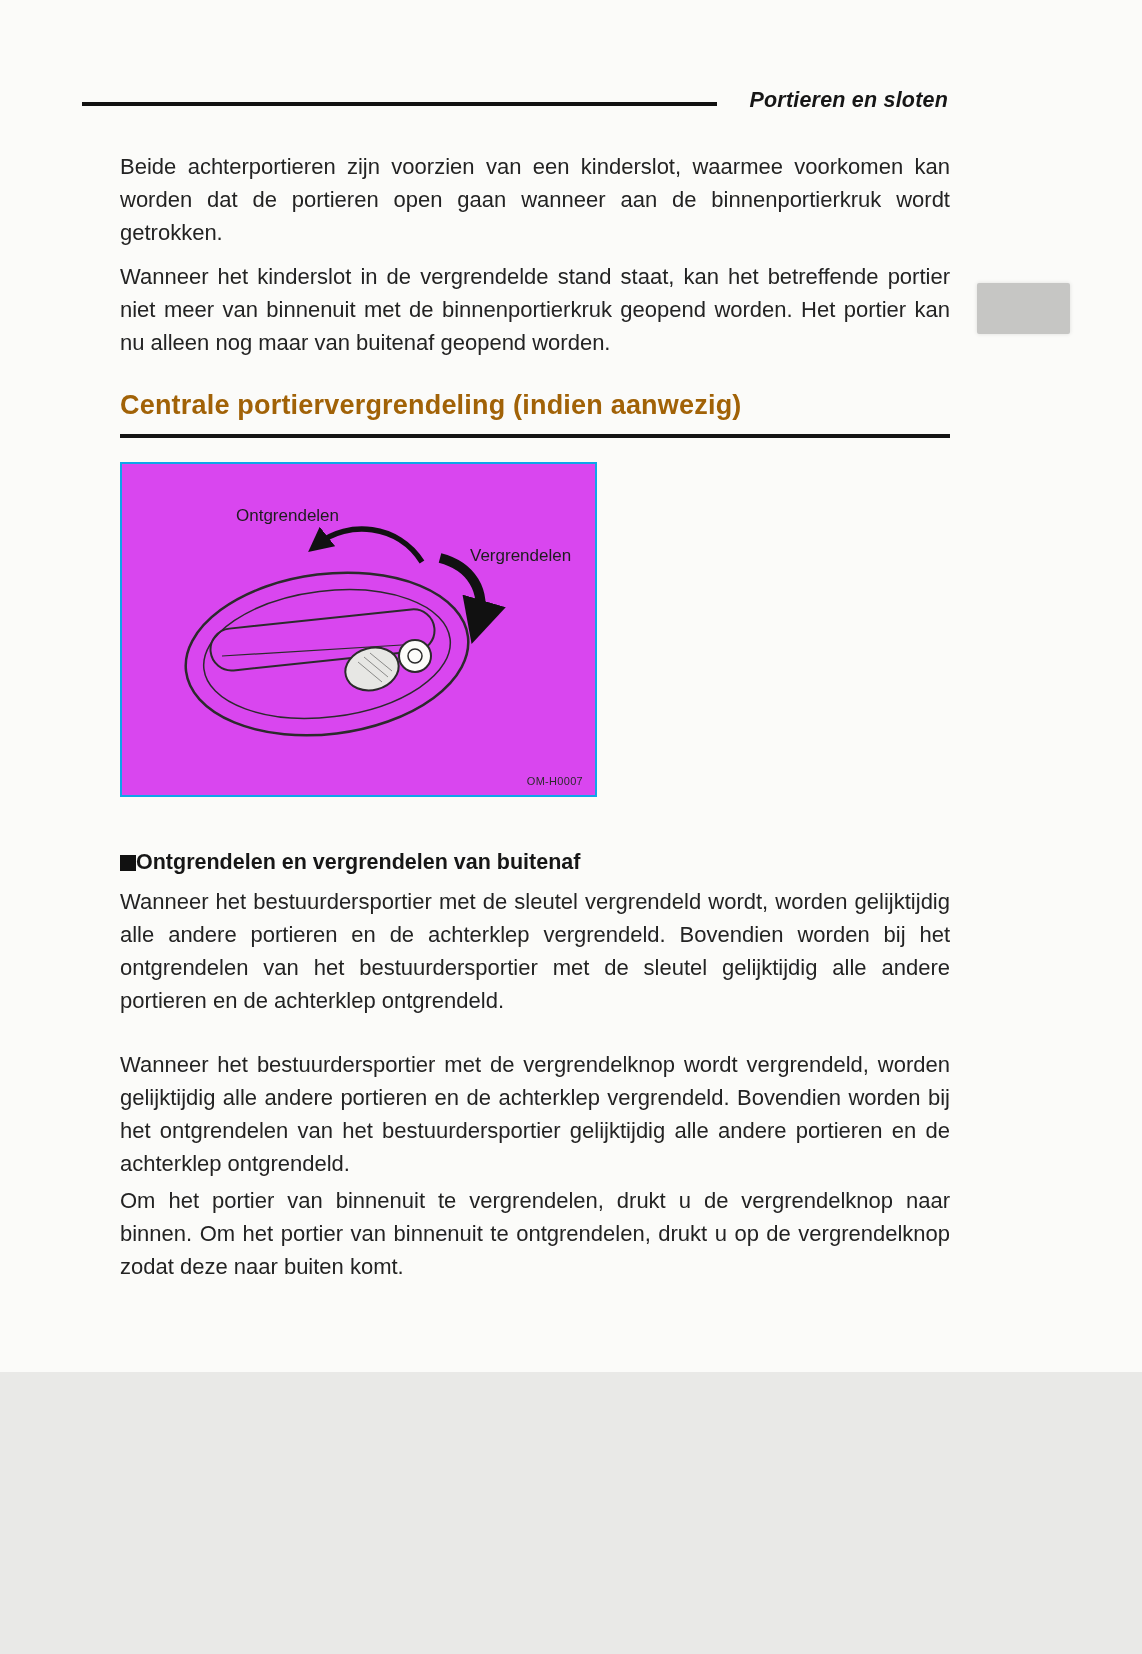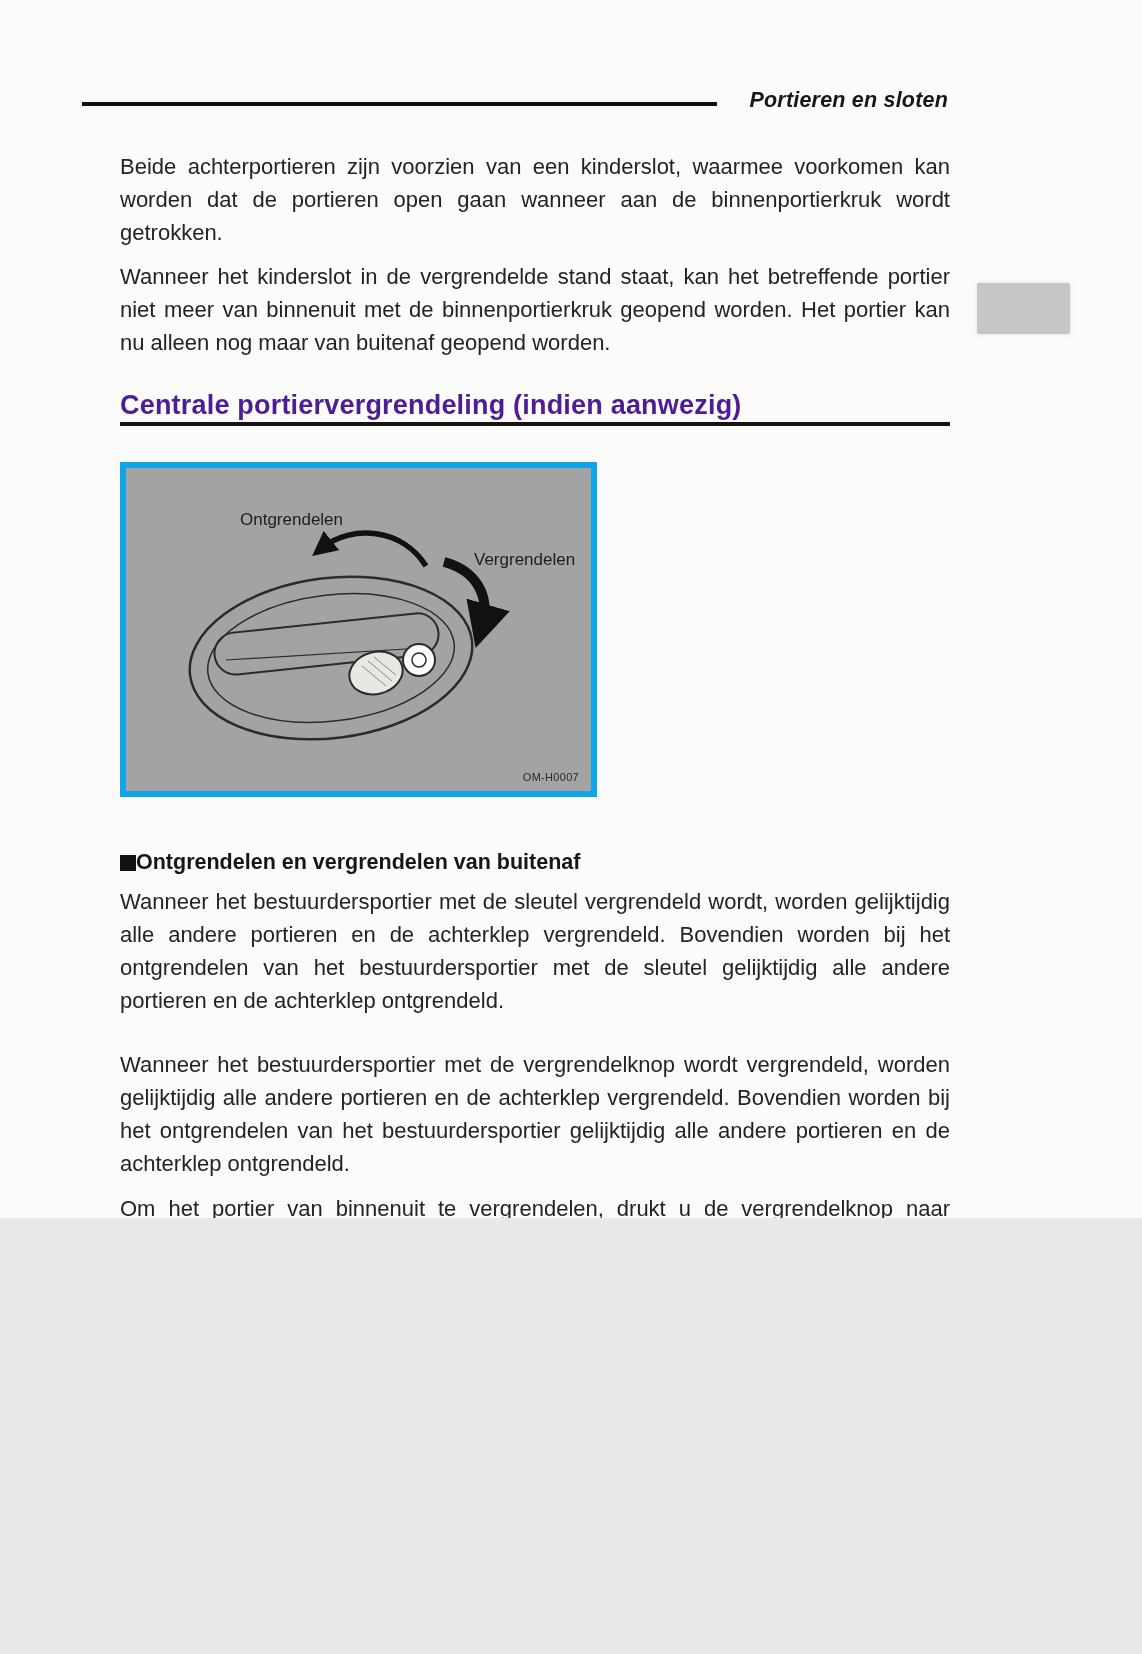--- a/index.html
+++ b/index.html
@@ -1,21 +1,21 @@
 <!DOCTYPE html>
 <html lang="nl"><head>
 <meta charset="utf-8">
 <style>
   * { margin: 0; padding: 0; box-sizing: border-box; }
   html, body { background: #e9e9e7; }
   body { font-family: "Liberation Sans", sans-serif; }
   .page {
     position: relative;
     width: 1142px;
-    height: 1218px;
+    height: 1372px;
     margin: 0 auto;
     background: #fbfbf9;
     color: #222;
     overflow: hidden;
   }
 
   
   .page-header {
     position: absolute;
     top: 88px;
@@ -68,35 +68,35 @@
   }
 
   
   .section-title {
     position: absolute;
     top: 390px;
     left: 120px;
     width: 830px;
     font-size: 27px;
     font-weight: bold;
-    color: #4c1d95;
+    color: #a16207;
     letter-spacing: 0.2px;
-    padding-bottom: 1px;
+    padding-bottom: 13px;
     border-bottom: 4px solid #141414;
   }
 
   
   .figure-box {
     position: absolute;
     top: 462px;
     left: 120px;
     width: 477px;
     height: 335px;
-    border: 6px solid #0ea5e9;
-    background: #a3a3a3;
+    border: 2px solid #0ea5e9;
+    background: #d946ef;
   }
   .figure-box svg { position: absolute; left: 0; top: 0; }
   .fig-label {
     position: absolute;
     font-size: 17px;
     color: #1d1d1d;
     white-space: nowrap;
   }
   .fig-label.unlock { left: 114px; top: 42px; }
   .fig-label.lock  { left: 348px; top: 82px; }
@@ -125,21 +125,21 @@
   }
   .square {
     display: inline-block;
     width: 16px;
     height: 16px;
     background: #111;
     flex: 0 0 auto;
   }
   .subsection p.body-text { margin: 10px 0 0 0; }
   .subsection.sub2 { margin-top: 31px; }
-  .subsection p.nogap { margin-top: 12px; }
+  .subsection p.nogap { margin-top: 4px; }
 
   
   .page-number {
     position: absolute;
     top: 1438px;
     left: 120px;
     width: 830px;
     text-align: right;
     font-size: 22px;
     font-weight: bold;

